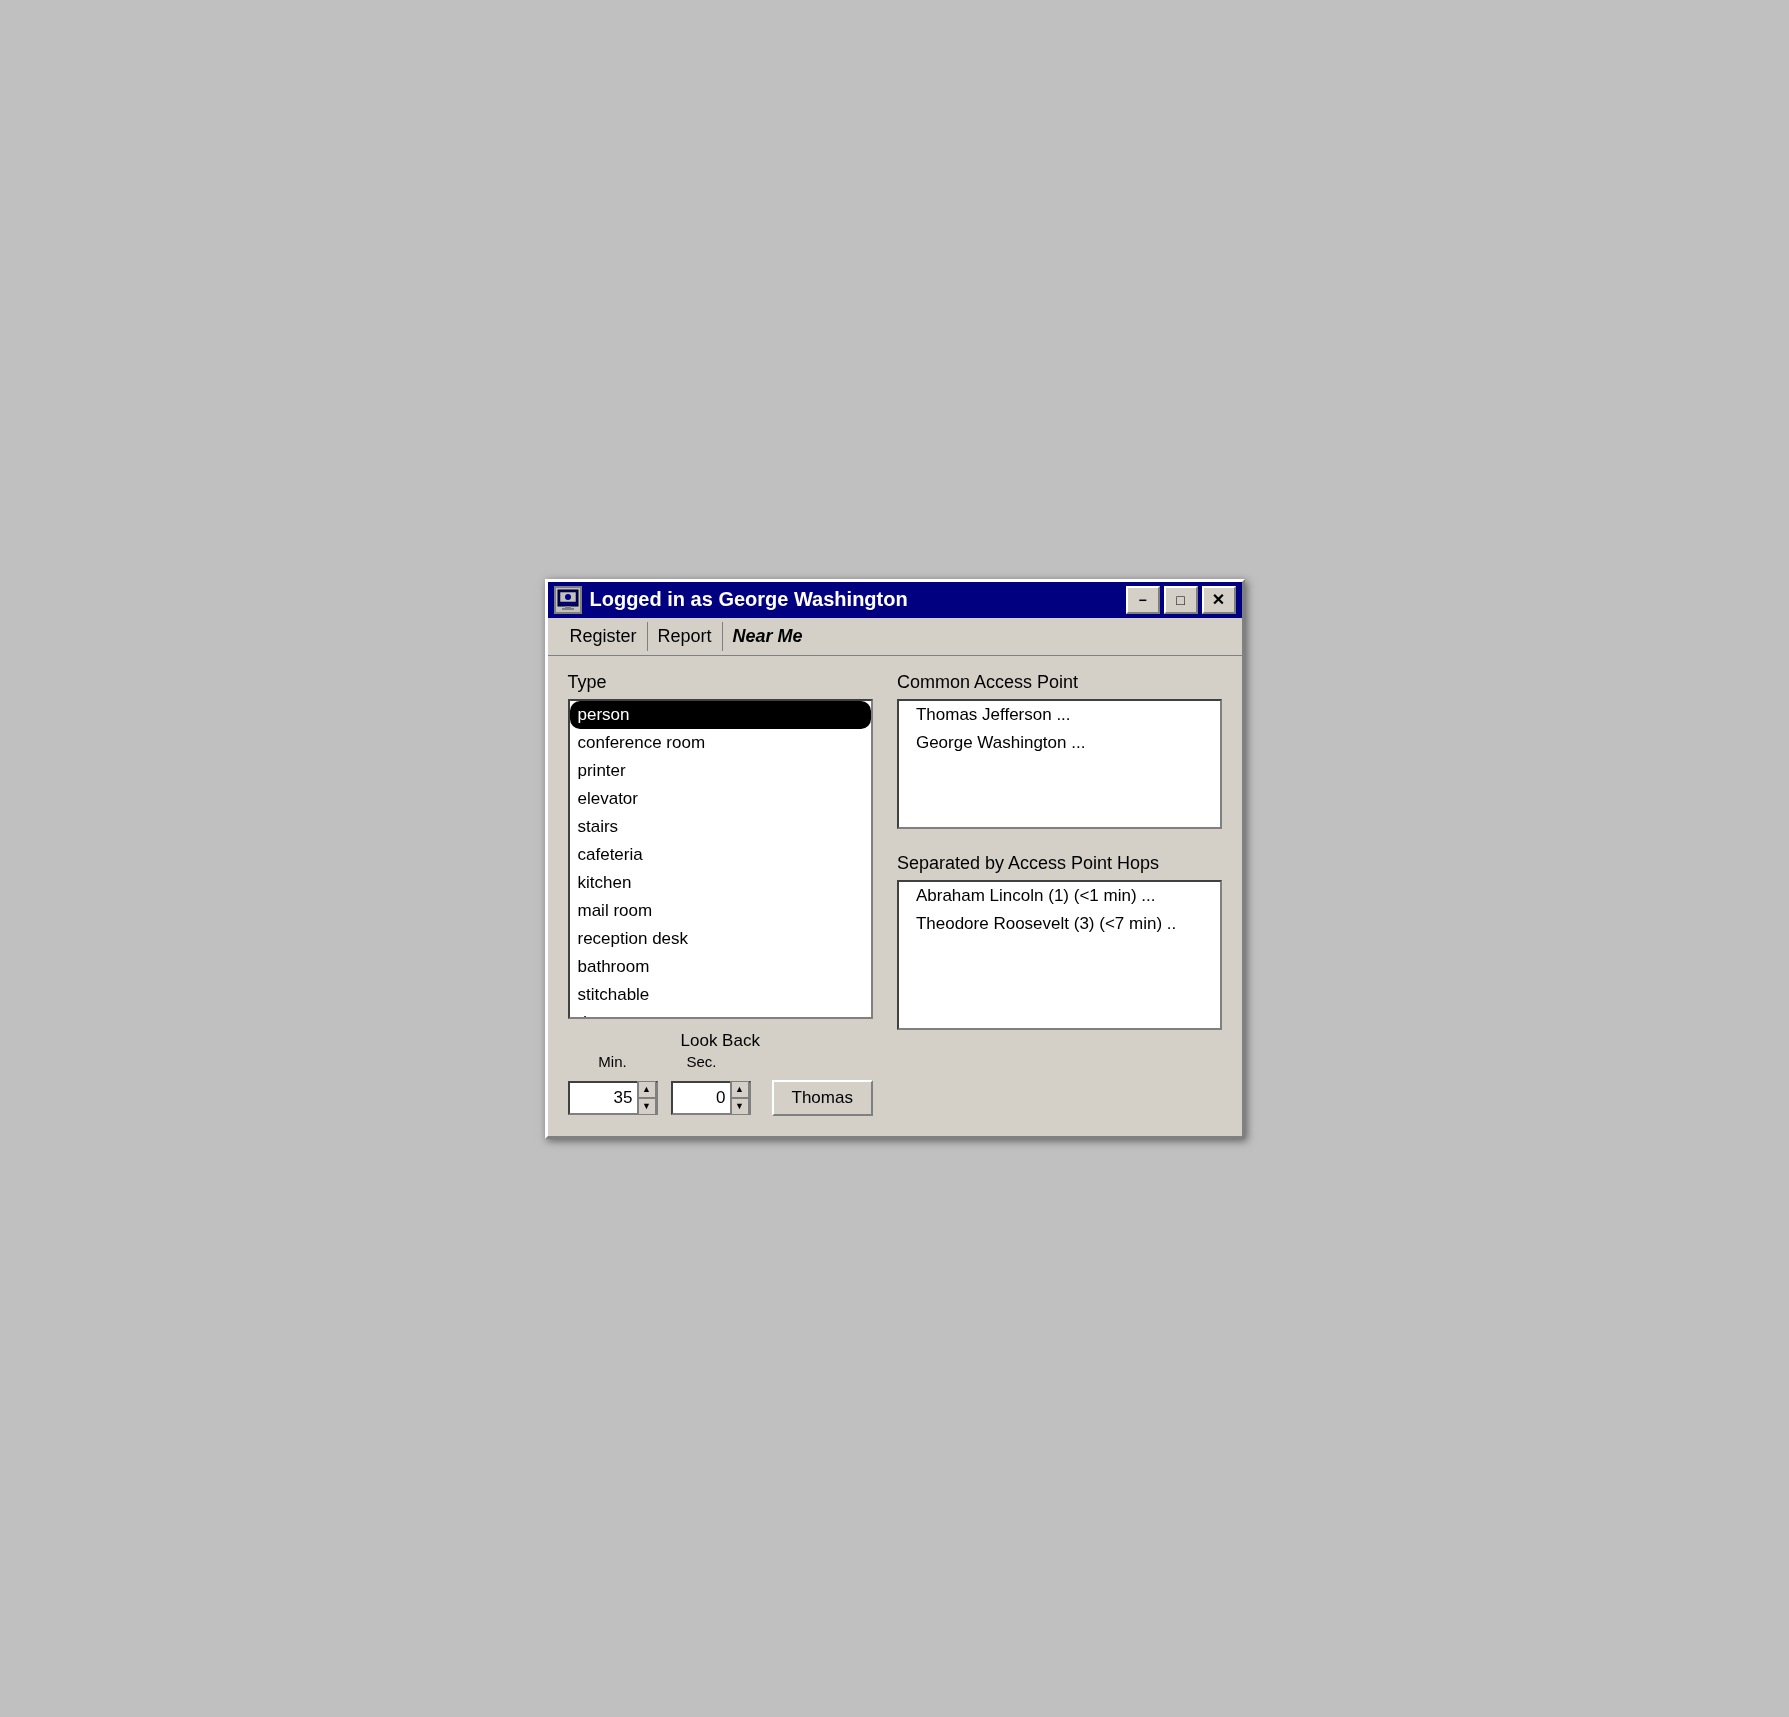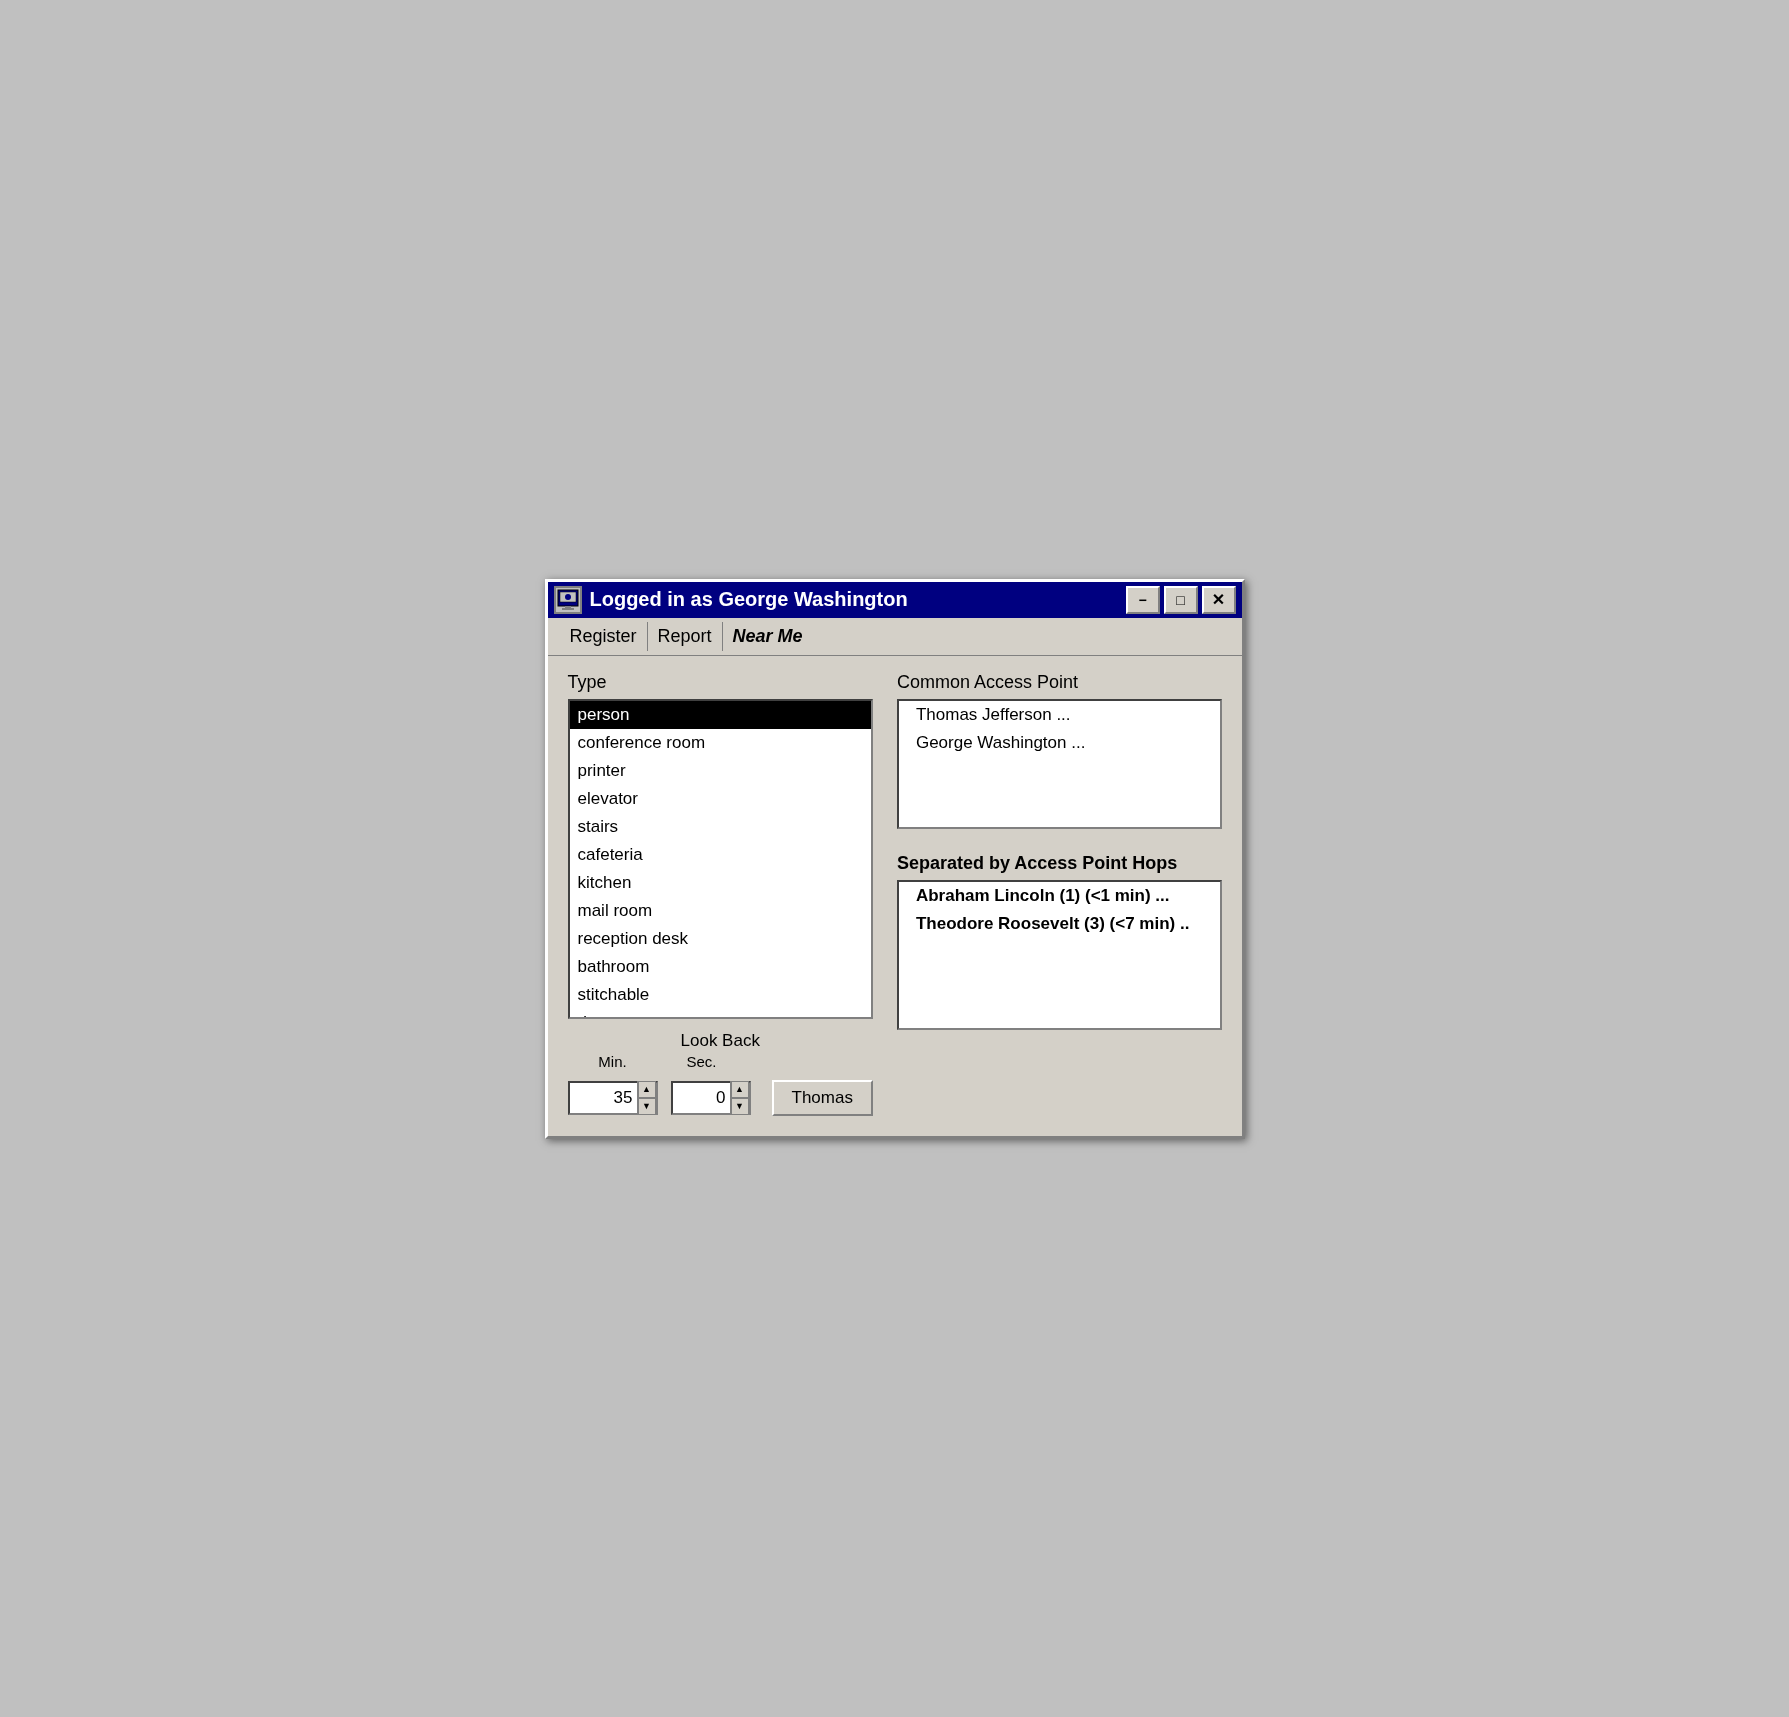--- a/index.html
+++ b/index.html
@@ -156,20 +156,21 @@
       padding: 4px 8px;
       font-size: 17px;
       cursor: pointer;
       color: #000;
       background: white;
     }
 
     .list-item.selected {
       background: #000;
       color: white;
+      border-radius: 10px;
     }
 
     .access-list {
       height: 130px;
     }
 
     .hops-list {
       height: 150px;
     }
 
@@ -266,21 +267,20 @@
       background: #d4d0c8;
       border: 2px solid #ffffff;
       border-right-color: #808080;
       border-bottom-color: #808080;
       cursor: pointer;
       margin-left: 8px;
     }
 
     .right-section-gap {
       margin-top: 24px;
-      font-weight: bold;
     }
 
   </style>
 </head>
 <body>
 
 <div class="window">
 
   <div class="title-bar">
     <div class="title-bar-left">

